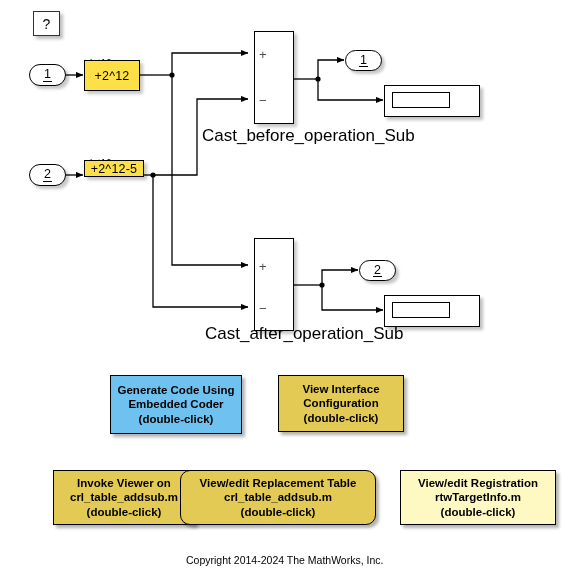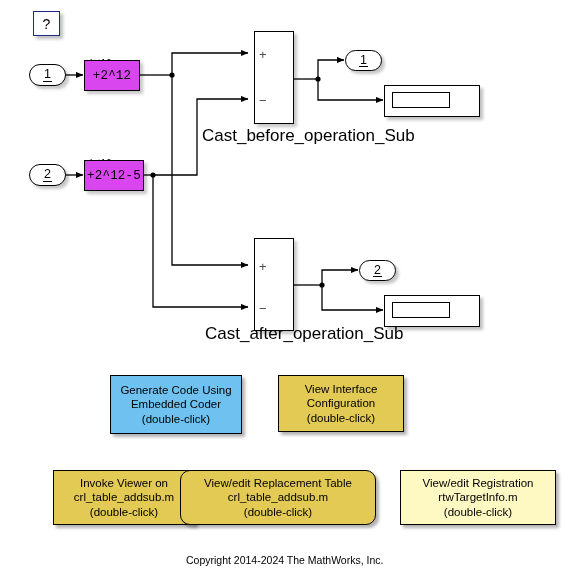--- a/index.html
+++ b/index.html
@@ -27,28 +27,27 @@
     width: 576px;
     height: 580px;
     pointer-events: none;
   }
   .node {
     position: absolute;
     box-sizing: border-box;
   }
   
   .blk {
-    background: #d946ef;
+    background: #fde047;
     border: 1.4px solid #000000;
     box-shadow: 3px 3px 3px rgba(0,0,0,0.22);
     display: flex;
     align-items: center;
     justify-content: center;
     text-align: center;
-    font-family: Liberation Mono, monospace;
   }
   
   .gain {
     font-size: 12.5px;
     letter-spacing: 0.2px;
   }
   
   .help-blk {
     background: #ffffff;
     border: 1.6px solid #1f2a8a;
@@ -124,21 +123,21 @@
   .action {
     position: absolute;
     box-sizing: border-box;
     border: 1.4px solid #000000;
     box-shadow: 3px 3px 3px rgba(0,0,0,0.3);
     display: flex;
     align-items: center;
     justify-content: center;
     text-align: center;
     font-size: 11.5px;
-    font-weight: normal;
+    font-weight: bold;
     line-height: 1.22;
     padding: 2px 4px;
     color: #000000;
   }
   .copyright {
     position: absolute;
     font-size: 10.5px;
     color: #000000;
     white-space: nowrap;
     margin-left: 29px;
@@ -201,21 +200,21 @@
 
   <div class="node blk gain" style="left:84px; top:60px; width:56px; height:31px;">
     <span>+2^12</span>
   </div>
 
   <div class="node port" style="left:29px; top:164px; width:37px; height:22px;">
     <span class="num">2</span>
   </div>
   <div class="sig-type" style="left:62px; top:158px;">int16</div>
 
-  <div class="node blk gain" style="left:84px; top:160px; width:60px; height:31px;">
+  <div class="node blk gain" style="left:84px; top:160px; width:60px; height:17px;align-items:flex-end;">
     <span>+2^12-5</span>
   </div>
 
   <div class="sum" style="left:254px; top:31px; width:38px; height:91px;">
     <span class="sign" style="top:16px;">+</span>
     <span class="sign" style="top:62px;">−</span>
   </div>
   <div class="label" style="left:202px; top:126px;">Cast_before_operation_Sub</div>
 
   <div class="sum" style="left:254px; top:238px; width:38px; height:91px;">

